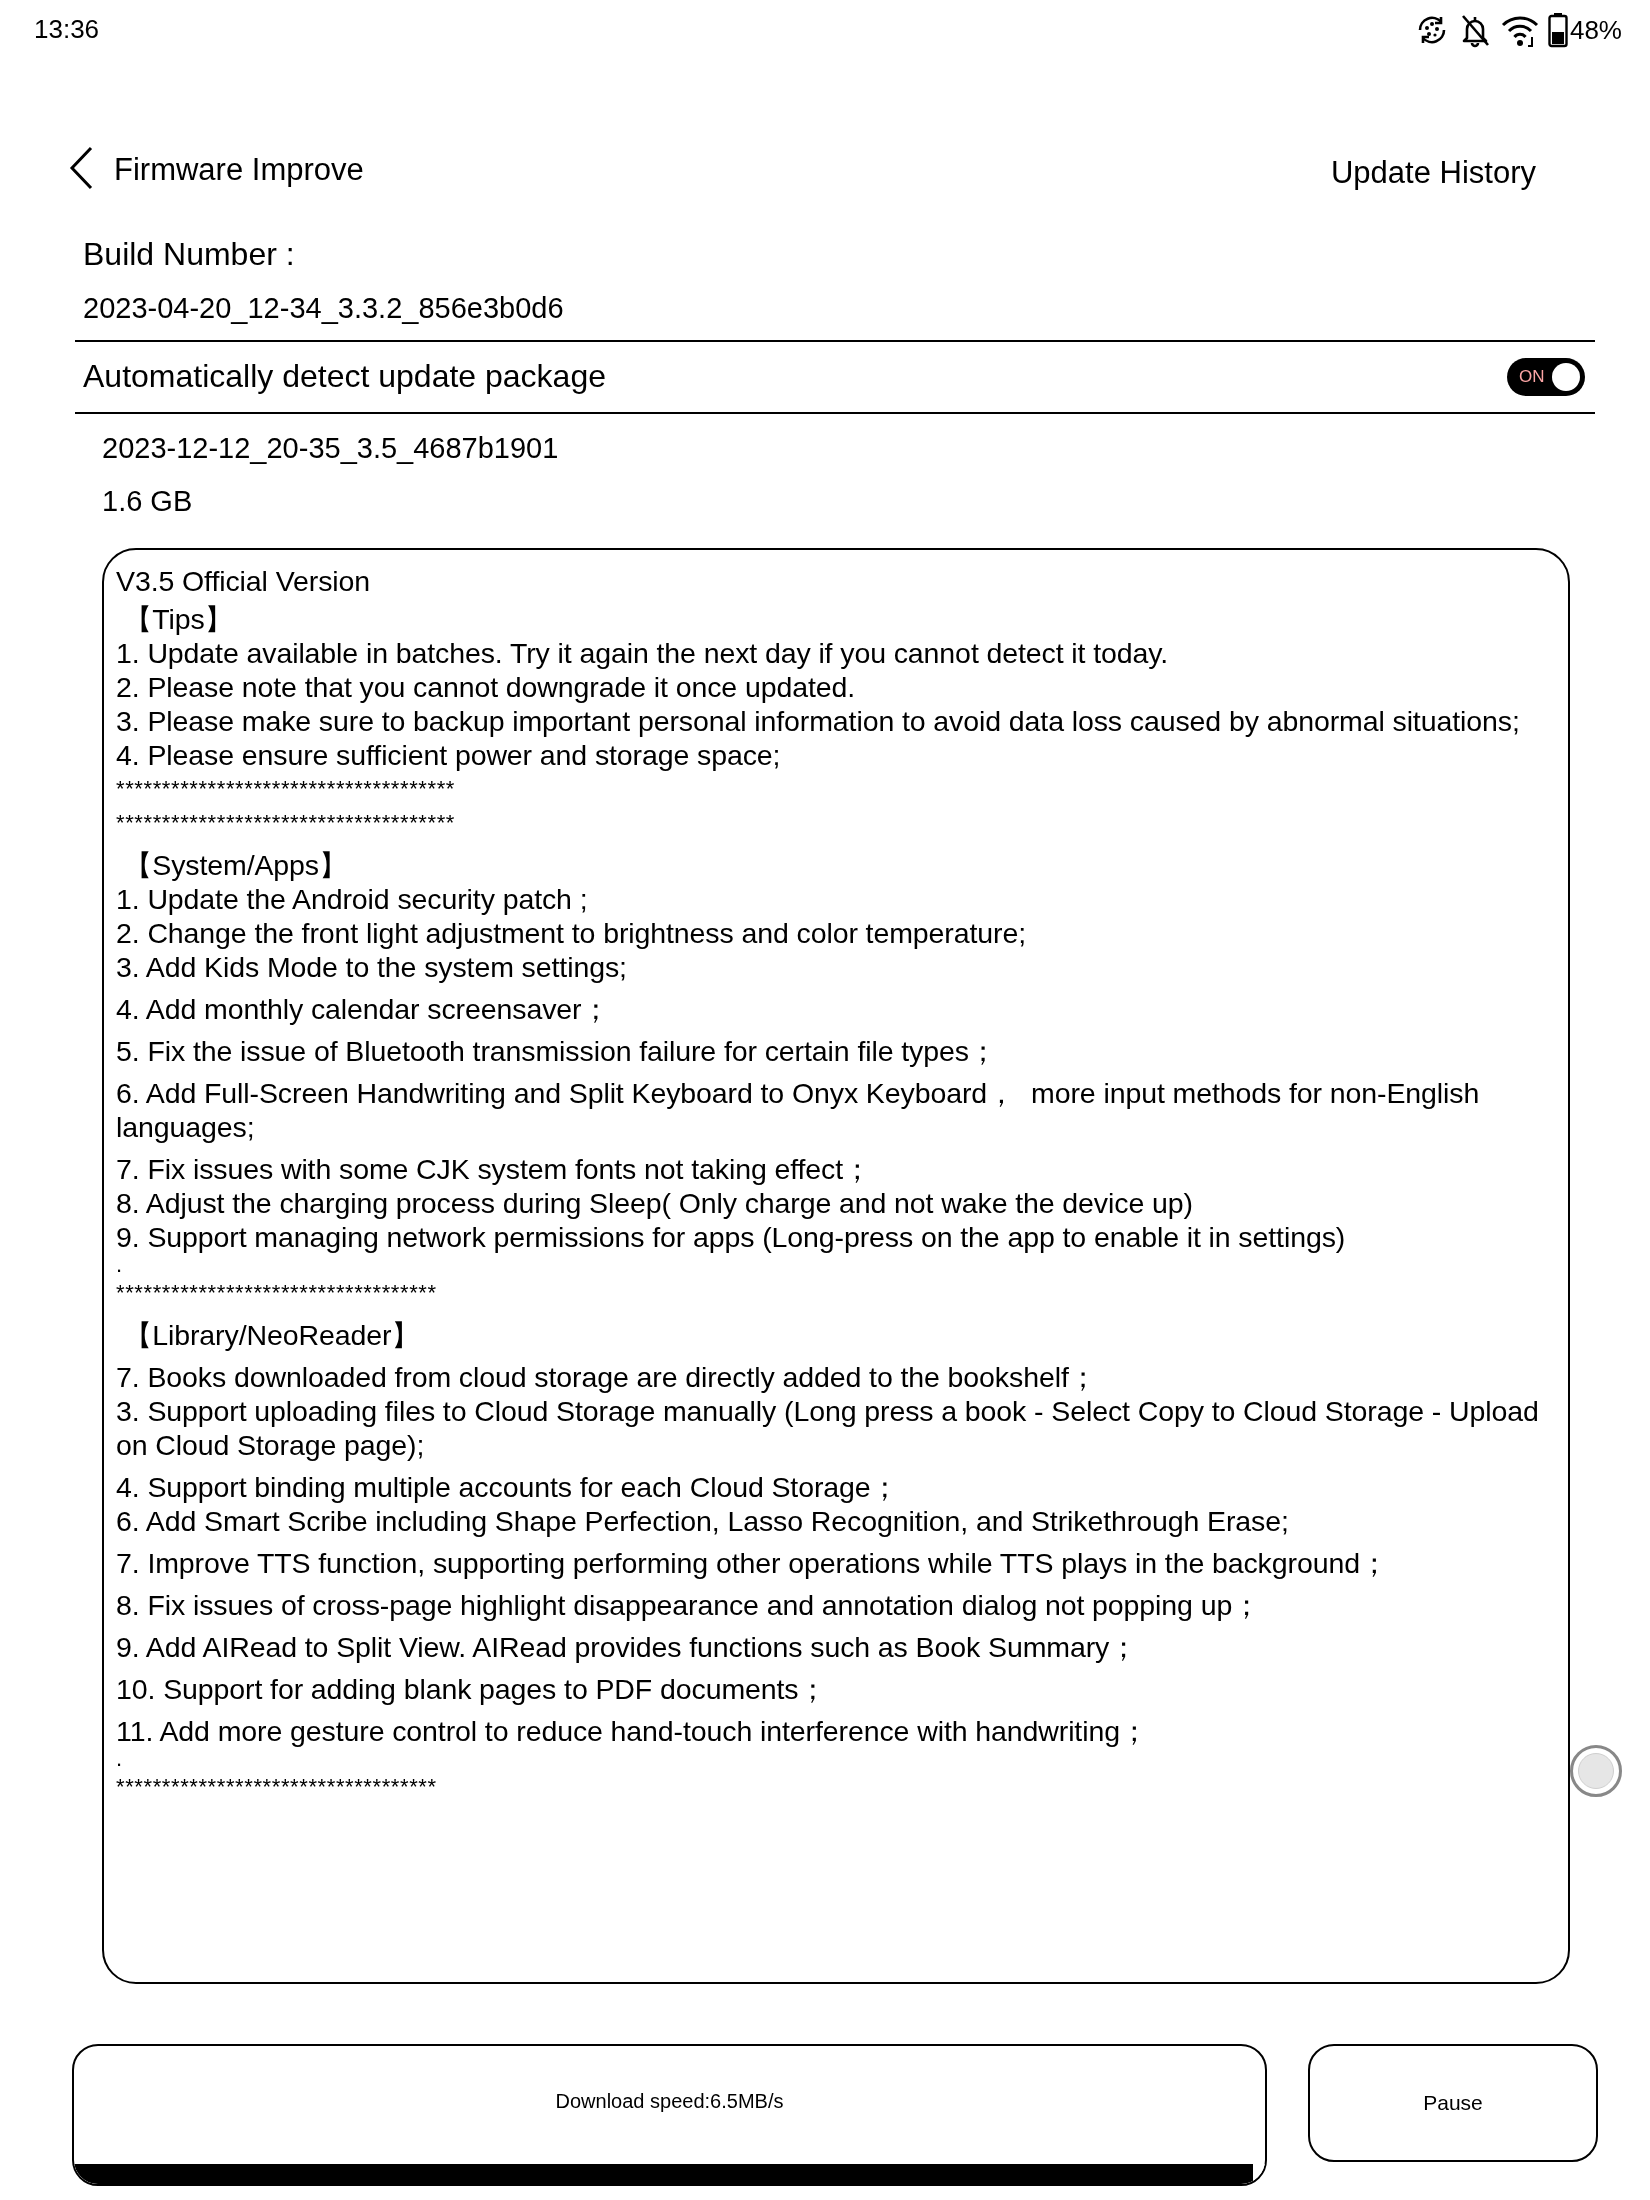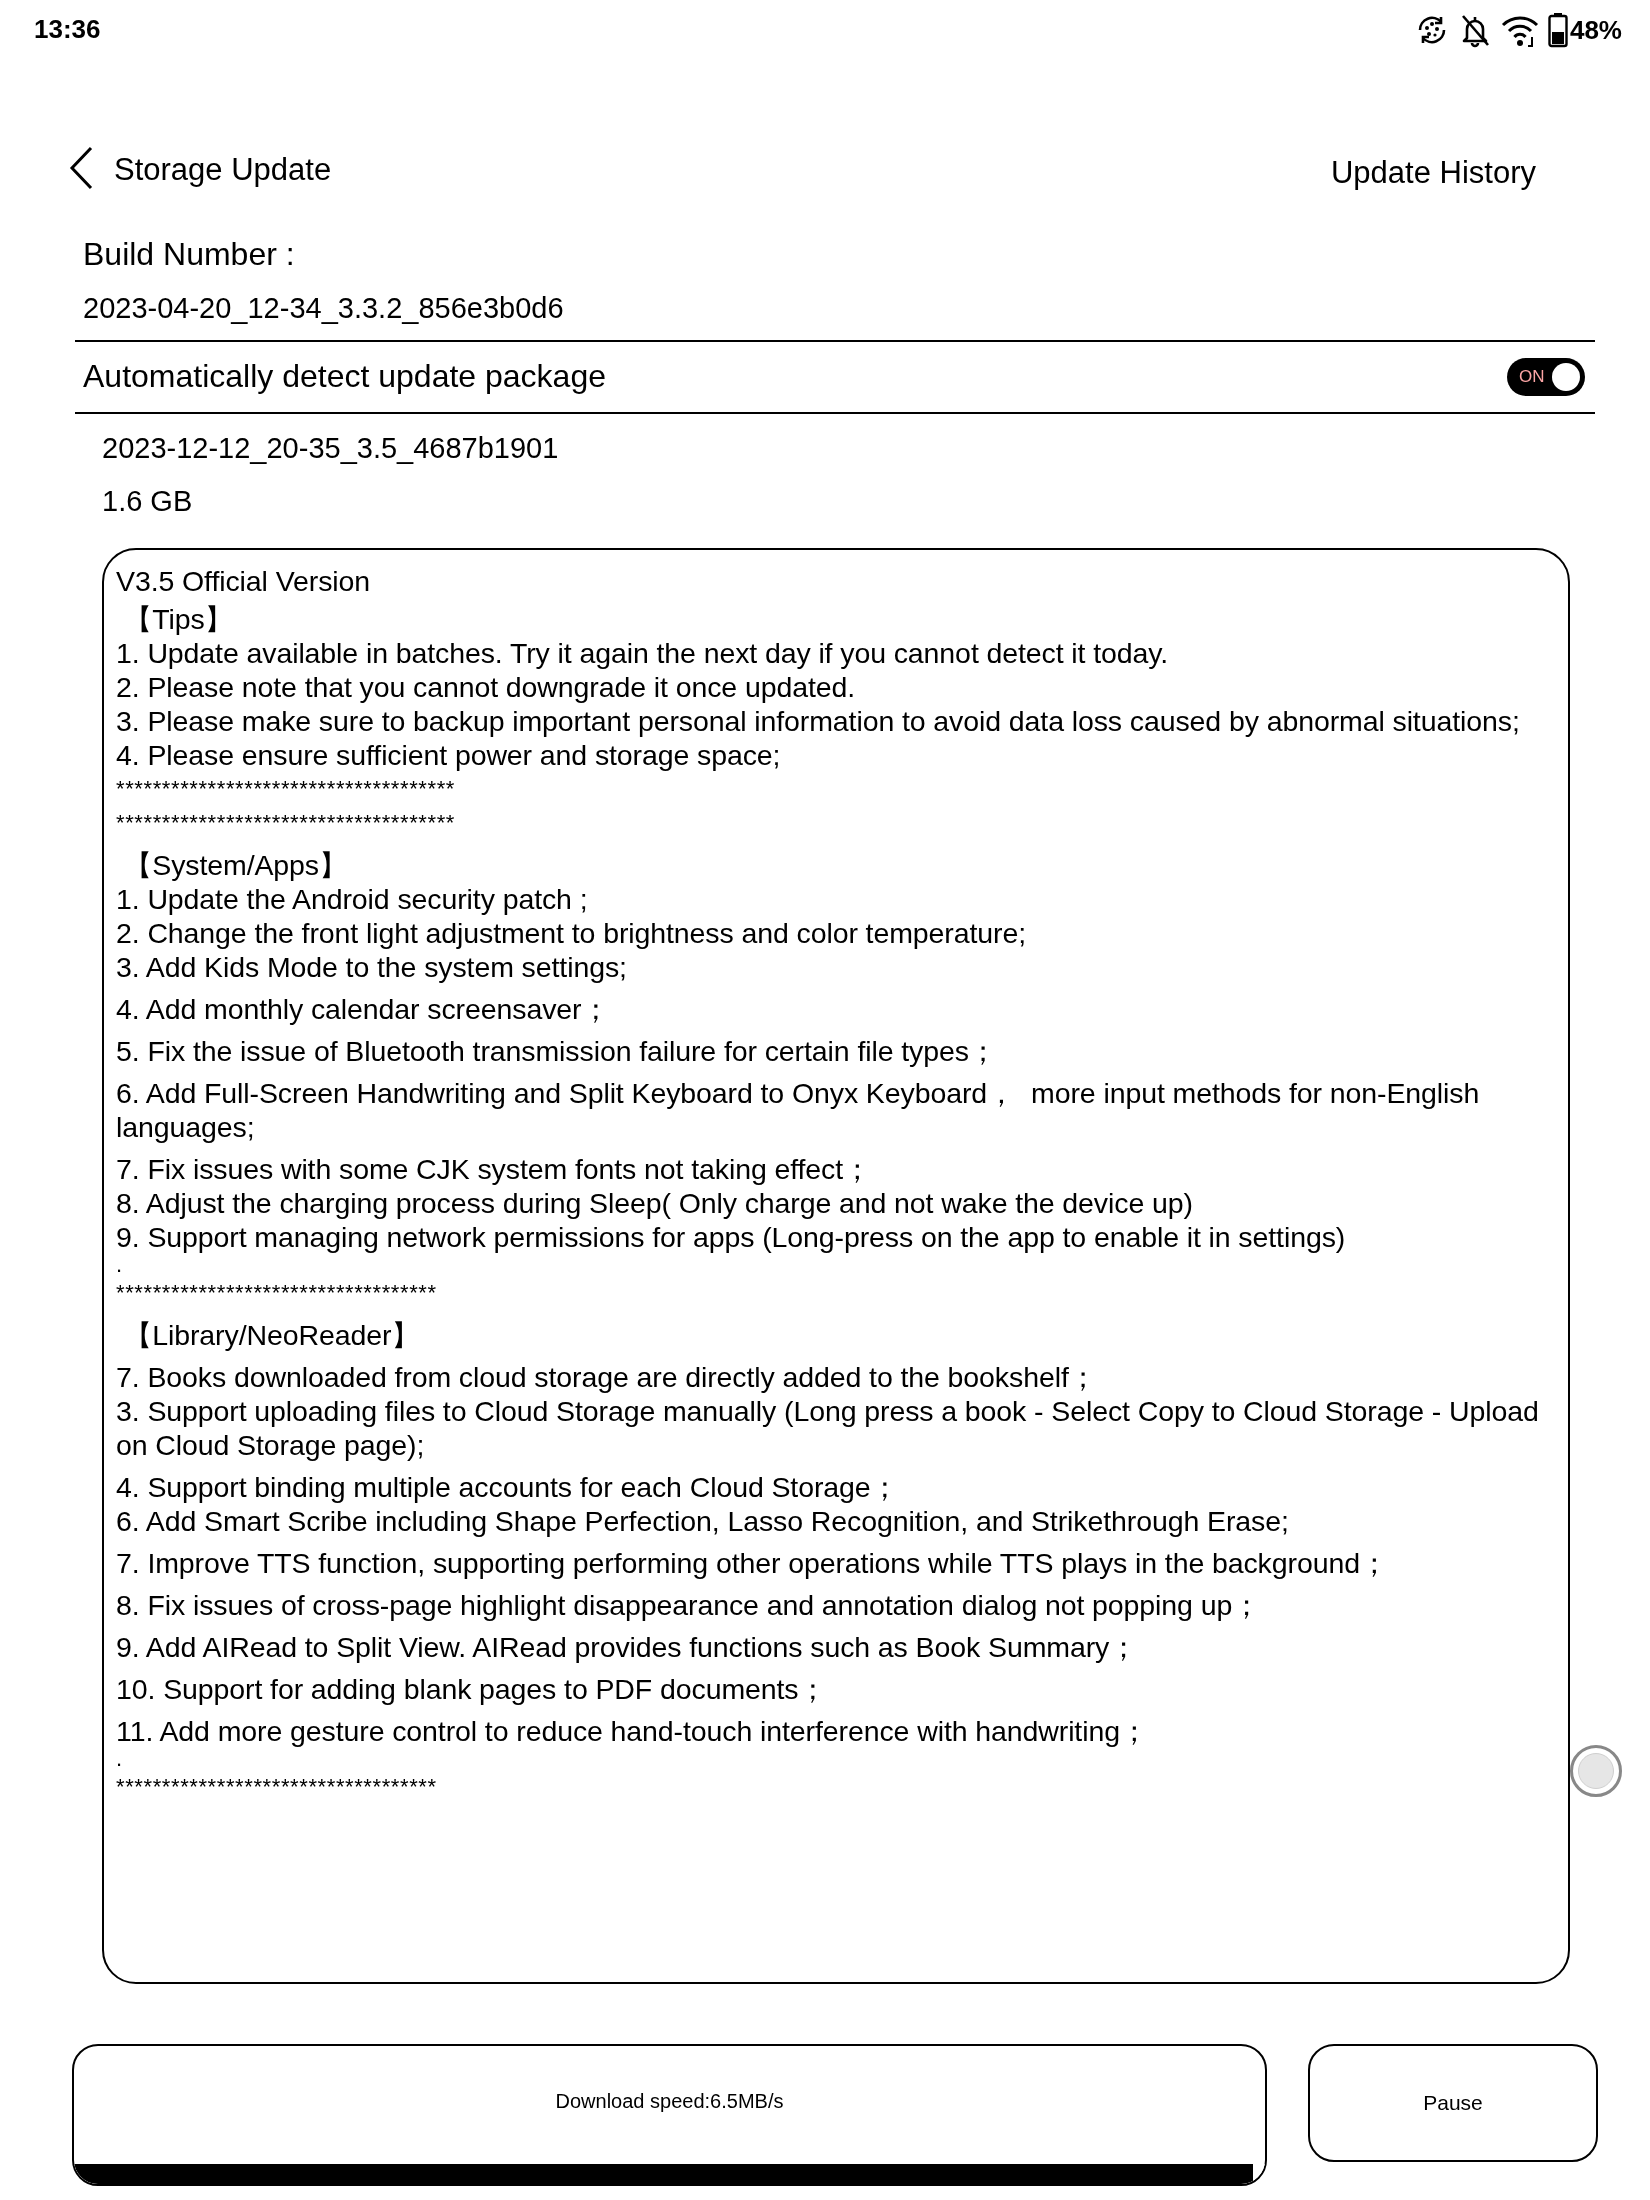--- a/index.html
+++ b/index.html
@@ -5,21 +5,21 @@
     * { box-sizing: border-box; margin: 0; padding: 0; }
     html, body {
       width: 1650px; height: 2200px;
       background: #ffffff;
       color: #000000;
       font-family: "Liberation Sans", "DejaVu Sans", sans-serif;
       overflow: hidden;
       position: relative;
     }
     .status-bar {
-      position: absolute; left: 0; top: 0; width: 1650px; height: 60px; font-weight: bold;
+      position: absolute; left: 0; top: 0; width: 1650px; height: 60px;
     }
     .status-time {
       position: absolute; left: 34px; top: 14px;
       font-size: 26px;
     }
     .status-icons {
       position: absolute; right: 28px; top: 10px; height: 40px;
       display: flex; align-items: center; gap: 7px;
     }
     .status-icons svg { display: block; }
@@ -167,21 +167,21 @@
 </div>
 
 <div class="header">
   <div class="back-btn">
     <span>
       <svg width="30" height="46" viewBox="0 0 30 46">
         <path d="M24 3L5 23l19 20" fill="none" stroke="#000" stroke-width="3"></path>
       </svg>
     </span>
   </div>
-  <span class="page-title">Storage Update</span>
+  <span class="page-title">Firmware Improve</span>
   <span class="history-link">Update History</span>
 </div>
 
 <span class="build-label">Build Number :</span>
 <span class="build-value">2023-04-20_12-34_3.3.2_856e3b0d6</span>
 
 <div class="divider" style="top:340px;"></div>
 
 <div class="auto-row">
   <span class="auto-label">Automatically detect update package</span>

